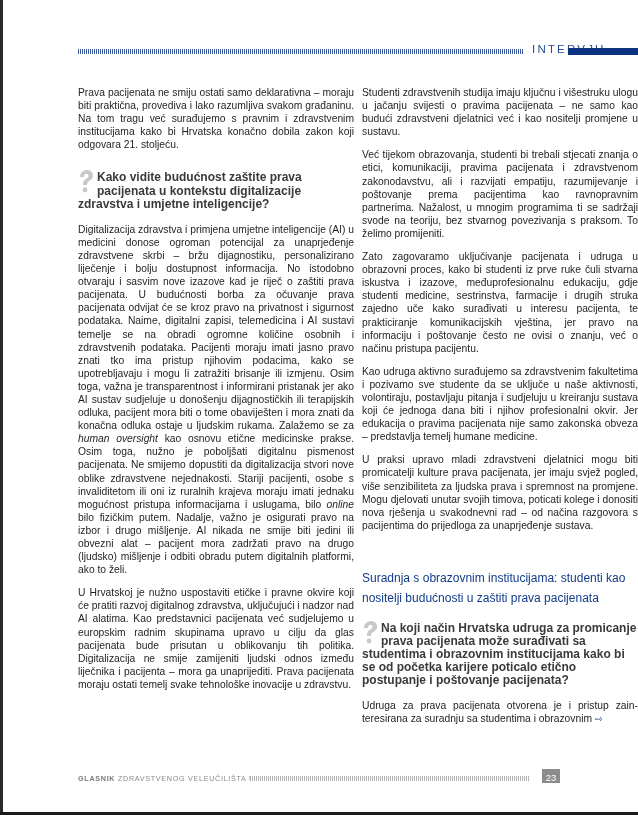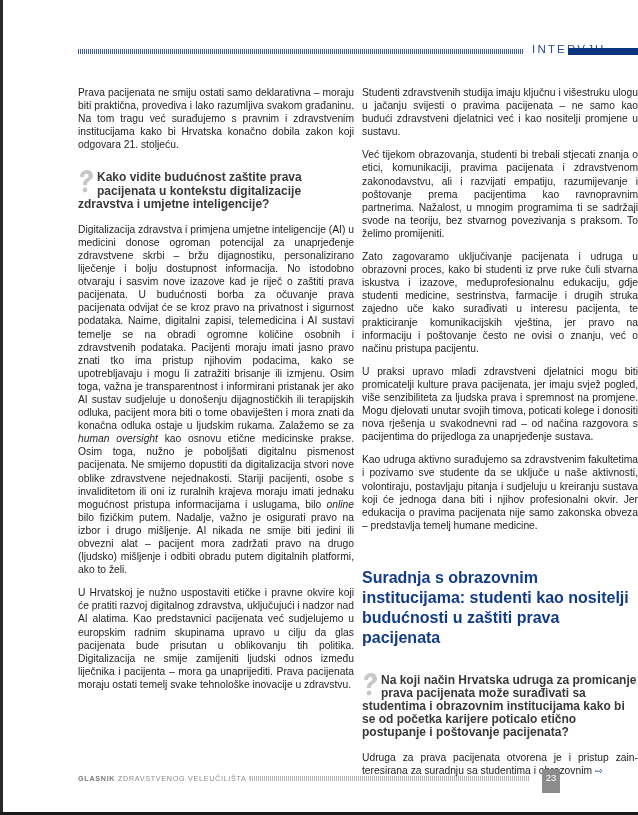--- a/index.html
+++ b/index.html
@@ -30,34 +30,34 @@
   .question {
     position: relative; font-weight: bold; color: #3a3a3a; font-size: 12px; line-height: 13.1px;
     margin: 20px 0 12px 0; text-indent: 0;
   }
   .question .qmark {
     float: left; width: 16px; height: 24px; margin-right: 3px; margin-top: -1px; position: relative;
   }
   .question .qmark svg { display: block; }
 
   .heading {
-    font-weight: bold; color: #123b8a; font-size: 16px; line-height: 20px; margin: 36px 0 14px 0;
+    font-weight: normal; color: #123b8a; font-size: 12px; line-height: 20px; margin: 36px 0 14px 0;
   }
 
   .footer { position: absolute; top: 771px; left: 78px; width: 520px; height: 16px; }
   .footer .journal {
     position: absolute; left: 0; top: 3px; font-size: 7.2px; letter-spacing: 0.7px; color: #8a8a8a;
   }
   .footer .journal b { color: #7a7a7a; }
   .footer .dotrule {
     position: absolute; left: 172px; top: 5px; width: 280px; height: 5px;
     background: repeating-linear-gradient(90deg, #b3b3b3 0 1px, #ffffff 1px 2px);
   }
   .footer .pagenum {
-    position: absolute; left: 464px; top: -2px; width: 18px; height: 24px; background: #8c8c8c;
+    position: absolute; left: 464px; top: -2px; width: 18px; height: 14px; background: #8c8c8c;
     color: #ffffff; font-size: 9.5px; font-weight: normal; text-align: center; line-height: 18px;
   }
   .arrow { color: #123b8a; font-size: 9px; }
 </style>
 </head>
 <body>
 
 <div class="left-edge"></div>
 
 <div class="header">
@@ -82,26 +82,26 @@
   <p><span>Digitalizacija zdravstva i primjena umjetne inteligenci­je (AI) u medicini donose ogroman potencijal za una­prjeđenje zdravstvene skrbi – bržu dijagnostiku, per­sonalizirano liječenje i bolju dostupnost informacija. No istodobno otvaraju i sasvim nove izazove kad je ri­ječ o zaštiti prava pacijenata. U budućnosti borba za očuvanje prava pacijenata odvijat će se kroz pravo na privatnost i sigurnost podataka. Naime, digitalni zapisi, telemedicina i AI sustavi temelje se na obradi ogromne količine osobnih i zdravstvenih podataka. Pacijenti mo­raju imati jasno pravo znati tko ima pristup njihovim podacima, kako se upotrebljavaju i mogu li zatražiti brisanje ili izmjenu. Osim toga, važna je transparen­tnost i informirani pristanak jer ako AI sustav sudje­luje u donošenju dijagnostičkih ili terapijskih odluka, pacijent mora biti o tome obaviješten i mora znati da konačna odluka ostaje u ljudskim rukama. Zalažemo se za </span><em>human oversight</em><span> kao osnovu etične medicinske prakse. Osim toga, nužno je poboljšati digitalnu pisme­nost pacijenata. Ne smijemo dopustiti da digitalizacija stvori nove oblike zdravstvene nejednakosti. Stariji pa­cijenti, osobe s invaliditetom ili oni iz ruralnih krajeva moraju imati jednaku mogućnost pristupa informacija­ma i uslugama, bilo </span><em>online</em><span> bilo fizičkim putem. Nada­lje, važno je osigurati pravo na izbor i drugo mišljenje. AI nikada ne smije biti jedini ili obvezni alat – pacijent mora zadržati pravo na drugo (ljudsko) mišljenje i od­biti obradu putem digitalnih platformi, ako to želi.</span></p>
 
   <p>U Hrvatskoj je nužno uspostaviti etičke i pravne okvi­re koji će pratiti razvoj digitalnog zdravstva, uključu­jući i nadzor nad AI alatima. Kao predstavnici pacije­nata već sudjelujemo u europskim radnim skupinama upravo u cilju da glas pacijenata bude prisutan u obli­kovanju tih politika. Digitalizacija ne smije zamijeni­ti ljudski odnos između liječnika i pacijenta – mora ga unaprijediti. Prava pacijenata moraju ostati temelj svake tehnološke inovacije u zdravstvu.</p>
 
 </div>
 
 <div class="col right">
   <p>Studenti zdravstvenih studija imaju ključnu i višestru­ku ulogu u jačanju svijesti o pravima pacijenata – ne samo kao budući zdravstveni djelatnici već i kao nosi­telji promjene u sustavu.</p>
   <p>Već tijekom obrazovanja, studenti bi trebali stjeca­ti znanja o etici, komunikaciji, pravima pacijenata i zdravstvenom zakonodavstvu, ali i razvijati empati­ju, razumijevanje i poštovanje prema pacijentima kao ravnopravnim partnerima. Nažalost, u mnogim pro­gramima ti se sadržaji svode na teoriju, bez stvarnog povezivanja s praksom. To želimo promijeniti.</p>
   <p>Zato zagovaramo uključivanje pacijenata i udruga u obrazovni proces, kako bi studenti iz prve ruke čuli stvarna iskustva i izazove, međuprofesionalnu edu­kaciju, gdje studenti medicine, sestrinstva, farmacije i drugih struka zajedno uče kako surađivati u interesu pacijenta, te prakticiranje komunikacijskih vještina, jer pravo na informaciju i poštovanje često ne ovisi o znanju, već o načinu pristupa pacijentu.</p>
+  <p>Kao udruga aktivno surađujemo sa zdravstvenim fa­kultetima i pozivamo sve studente da se uključe u naše aktivnosti, volontiraju, postavljaju pitanja i su­djeluju u kreiranju sustava koji će jednoga dana biti i njihov profesionalni okvir. Jer edukacija o pravima pacijenata nije samo zakonska obveza – predstavlja temelj humane medicine.</p>
   <p>U praksi upravo mladi zdravstveni djelatnici mogu biti promicatelji kulture prava pacijenata, jer imaju svjež pogled, više senzibiliteta za ljudska prava i spremnost na promjene. Mogu djelovati unutar svojih timova, poticati kolege i donositi nova rješenja u svakodnevni rad – od načina razgovora s pacijentima do prijedloga za unaprjeđenje sustava.</p>
-  <p>Kao udruga aktivno surađujemo sa zdravstvenim fa­kultetima i pozivamo sve studente da se uključe u naše aktivnosti, volontiraju, postavljaju pitanja i su­djeluju u kreiranju sustava koji će jednoga dana biti i njihov profesionalni okvir. Jer edukacija o pravima pacijenata nije samo zakonska obveza – predstavlja temelj humane medicine.</p>
 
   <div class="heading">Suradnja s obrazovnim institucijama: studenti kao nositelji budućnosti u zaštiti prava pacijenata</div>
 
-  <div class="question" style="margin-top:26px;">
+  <div class="question" style="margin-top:14px;">
     <span class="qmark">
       <svg width="16" height="24" viewBox="0 0 16 24">
         <path d="M2 7 C2 2 6 0 9 0 C13 0 15 3 15 6 C15 9 12 10 10 12 C9 13 9 14 9 15 L5 15 C5 13 5 11 7 9.5 C9 8 10.5 7.5 10.5 6 C10.5 4.5 9.5 3.8 8.5 3.8 C7 3.8 6 4.8 6 7 Z" fill="#c8c8c8"></path>
         <circle cx="7" cy="20" r="2.4" fill="#c8c8c8"></circle>
       </svg>
     </span>
     <span>Na koji način Hrvatska udruga za promicanje prava pacijenata može surađivati sa studentima i obrazovnim institucijama kako bi se od početka karijere poticalo etično postupanje i poštovanje pacijenata?</span>
   </div>
 
   <p><span>Udruga za prava pacijenata otvorena je i pristup zain­teresirana za suradnju sa studentima i obrazovnim</span> <span class="arrow">⇨</span></p>

